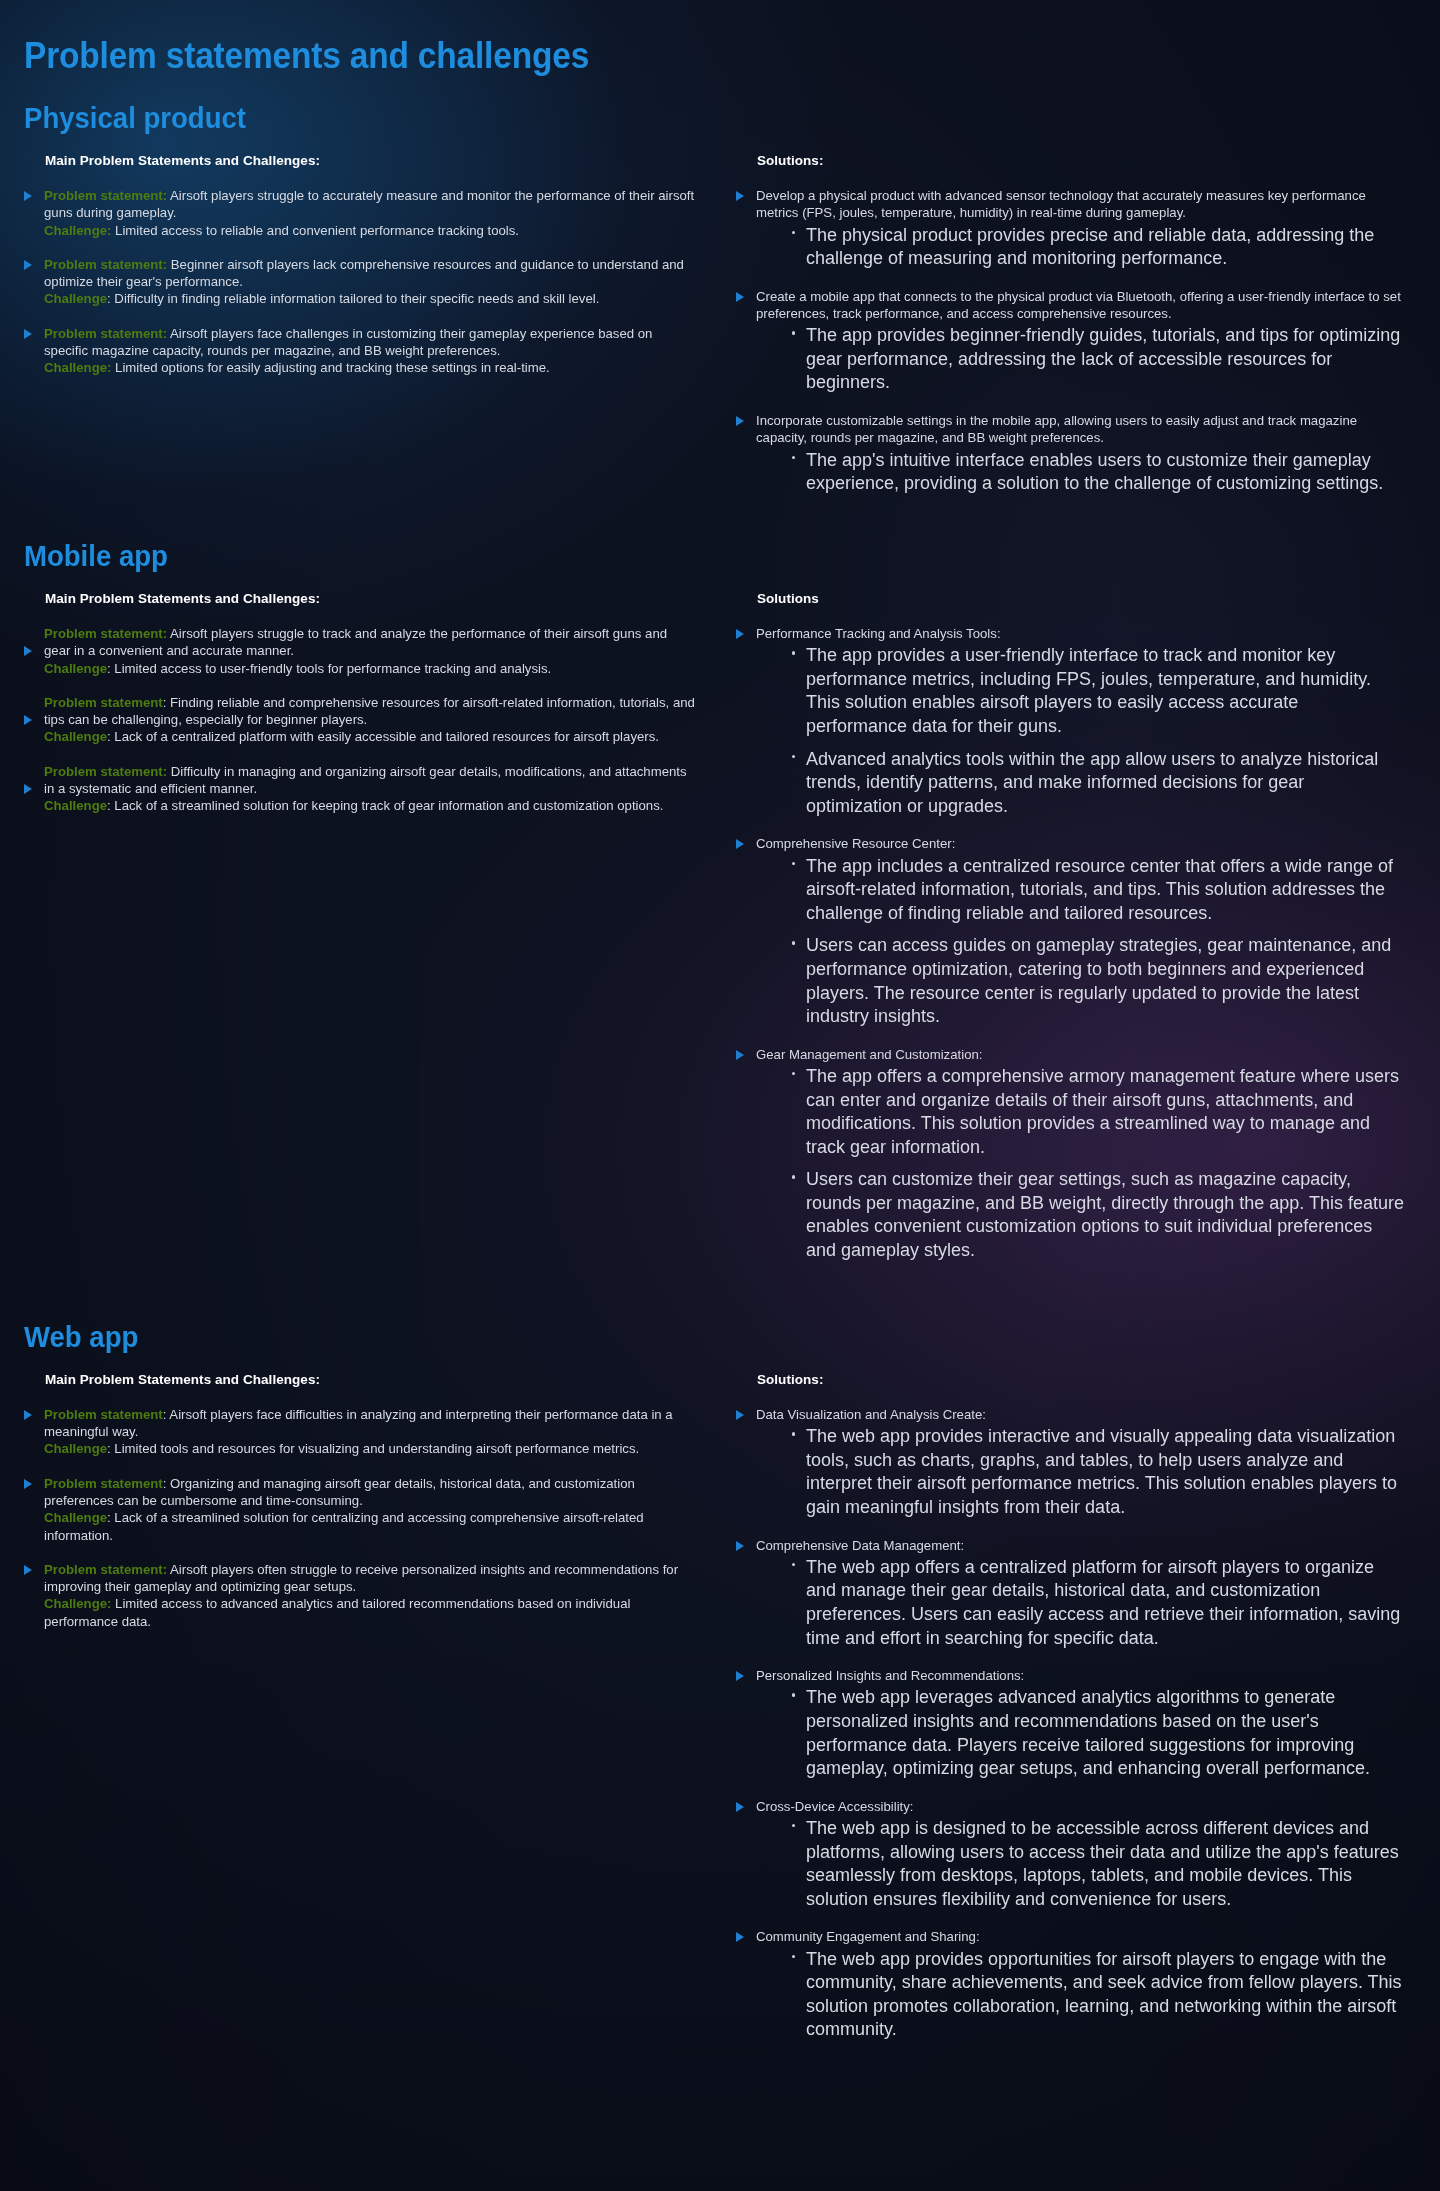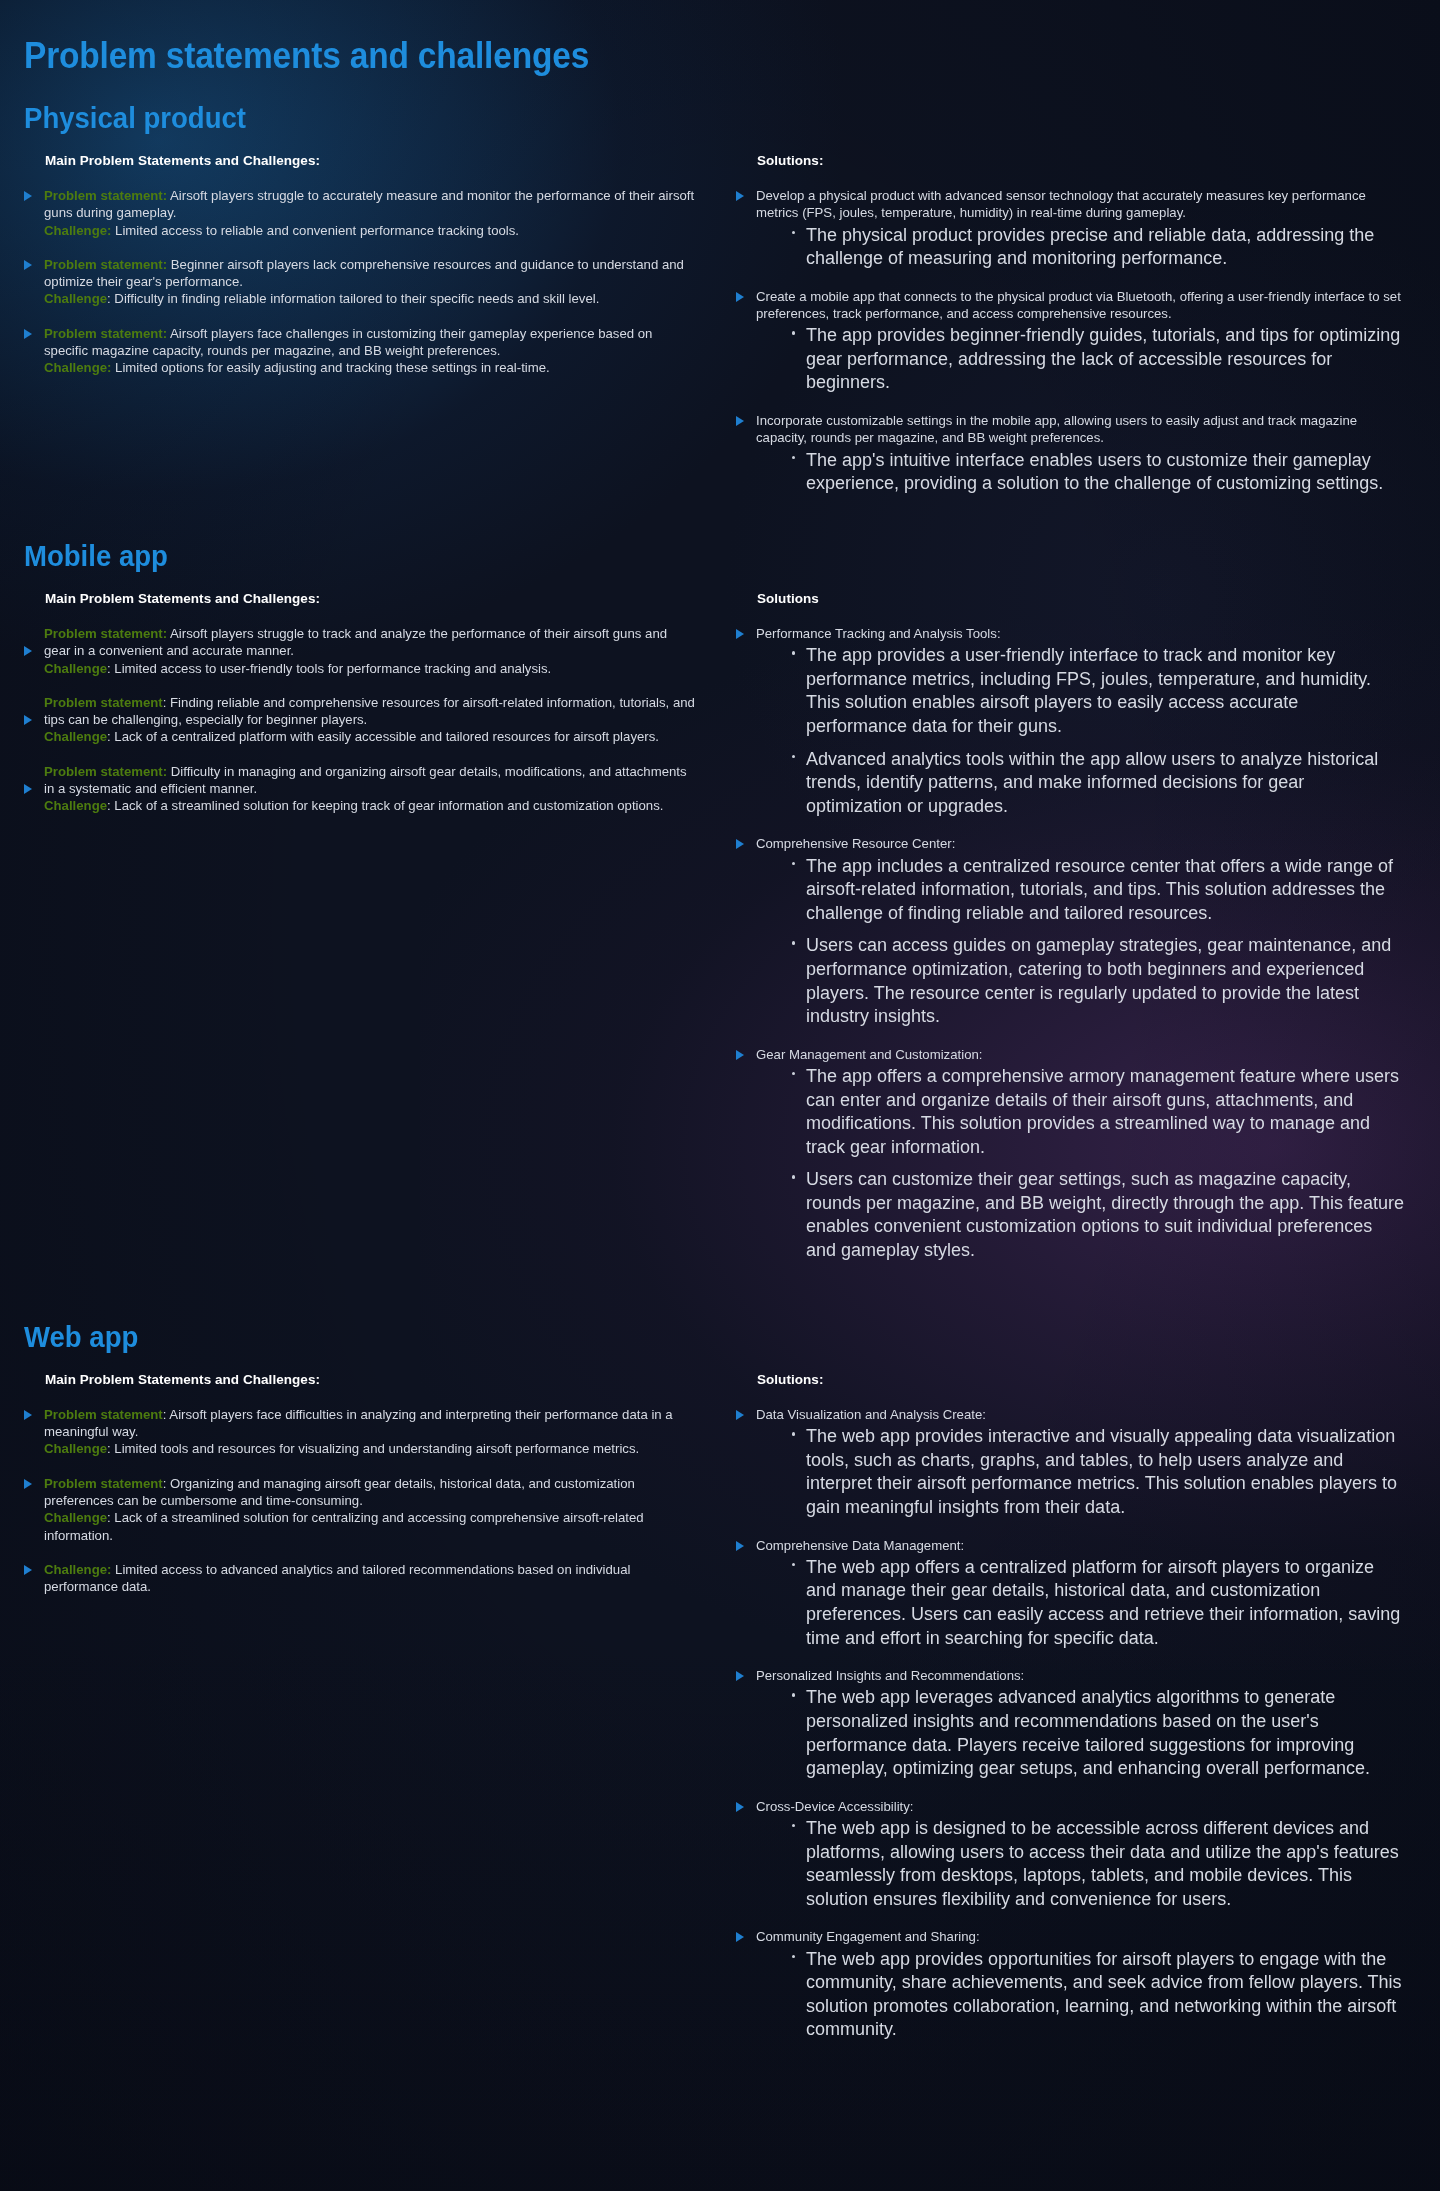--- a/index.html
+++ b/index.html
@@ -297,20 +297,21 @@
                 <span class="stmt"><span class="ps-label">Problem statement</span><span>: Airsoft players face difficulties in analyzing and interpreting their performance data in a meaningful way.</span></span>
                 <span class="chal"><span class="ch-label">Challenge</span><span>: Limited tools and resources for visualizing and understanding airsoft performance metrics.</span></span>
               </li>
               <li class="arrow-item">
                 <span class="tri"></span>
                 <span class="stmt"><span class="ps-label">Problem statement</span><span>: Organizing and managing airsoft gear details, historical data, and customization preferences can be cumbersome and time-consuming.</span></span>
                 <span class="chal"><span class="ch-label">Challenge</span><span>: Lack of a streamlined solution for centralizing and accessing comprehensive airsoft-related information.</span></span>
               </li>
               <li class="arrow-item">
                 <span class="tri"></span>
+                <span class="stmt"><span class="ps-label">Problem statement:</span><span> Airsoft players often struggle to receive personalized insights and recommendations for improving their gameplay and optimizing gear setups.</span></span>
                 <span class="chal"><span class="ch-label">Challenge:</span><span> Limited access to advanced analytics and tailored recommendations based on individual performance data.</span></span>
               </li>
             </ul>
           </div>
           <div class="col-right">
             <div class="col-head">Solutions:</div>
             <ul class="arrow-list">
               <li class="arrow-item">
                 <span class="tri"></span>
                 <span class="sol-head-line">Data Visualization and Analysis Create:</span>

